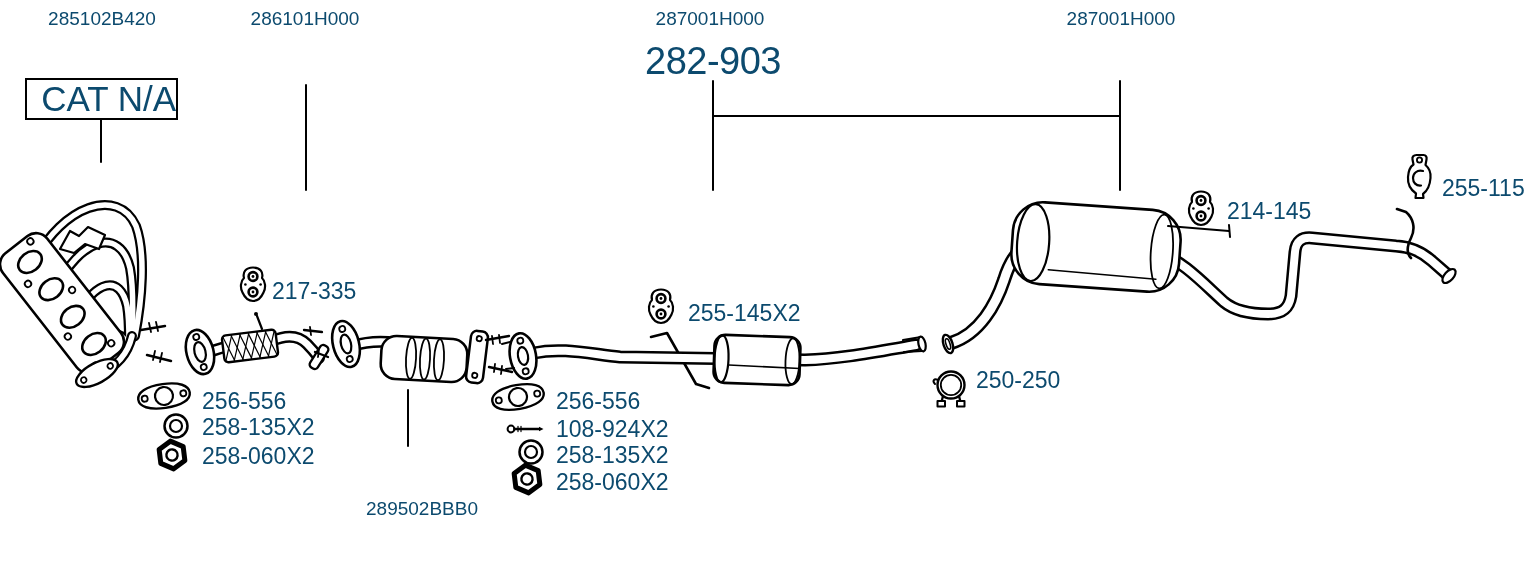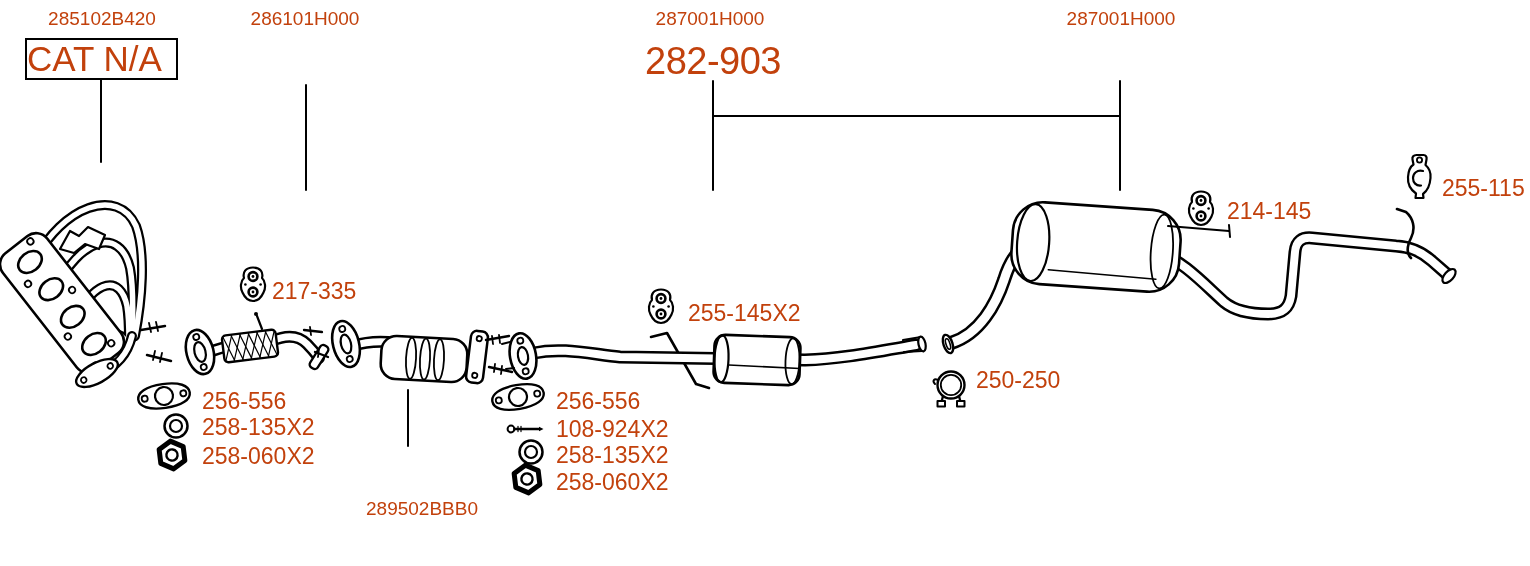--- a/index.html
+++ b/index.html
@@ -1,24 +1,24 @@
 <!DOCTYPE html>
 <html><head>
 <meta charset="utf-8">
 <style>
   html,body{margin:0;padding:0;background:#fff;}
   #stage{position:relative;width:1530px;height:566px;background:#ffffff;overflow:hidden;
          font-family:"Liberation Sans",sans-serif;color:#000;}
   #art{position:absolute;left:0;top:0;}
-  .lbl{position:absolute;white-space:nowrap;color:#c2410c;}
+  .lbl{position:absolute;white-space:nowrap;color:#0c4a6e;}
   .cx{transform:translateX(-50%);}
   .ref{font-size:19px;}
   .big{font-size:38px;letter-spacing:-0.5px;}
   .call{font-size:23px;}
-  .box{border:2px solid #000;text-align:left;background:#fff;}
+  .box{border:2px solid #000;text-align:right;background:#fff;margin-top:40px;}
   #cat-box{left:25px;top:38px;width:149px;height:38px;line-height:38px;font-size:35px;}
   #conv-box{left:336px;top:446px;width:139px;height:39px;line-height:39px;font-size:37px;}
   #sys-box{left:5px;top:527px;width:167px;height:31px;line-height:31px;font-size:31px;}
 </style>
 </head>
 <body>
 
 <div id="stage">
 
   <svg id="art" width="1530" height="566" viewBox="0 0 1530 566" stroke-linecap="round" stroke-linejoin="round">

